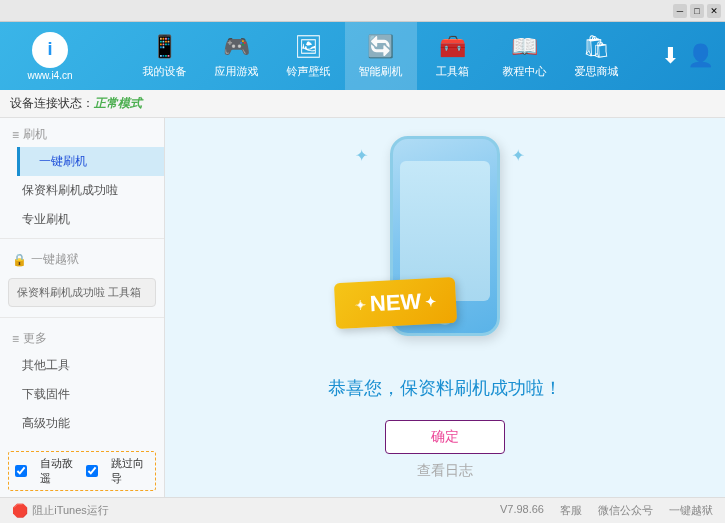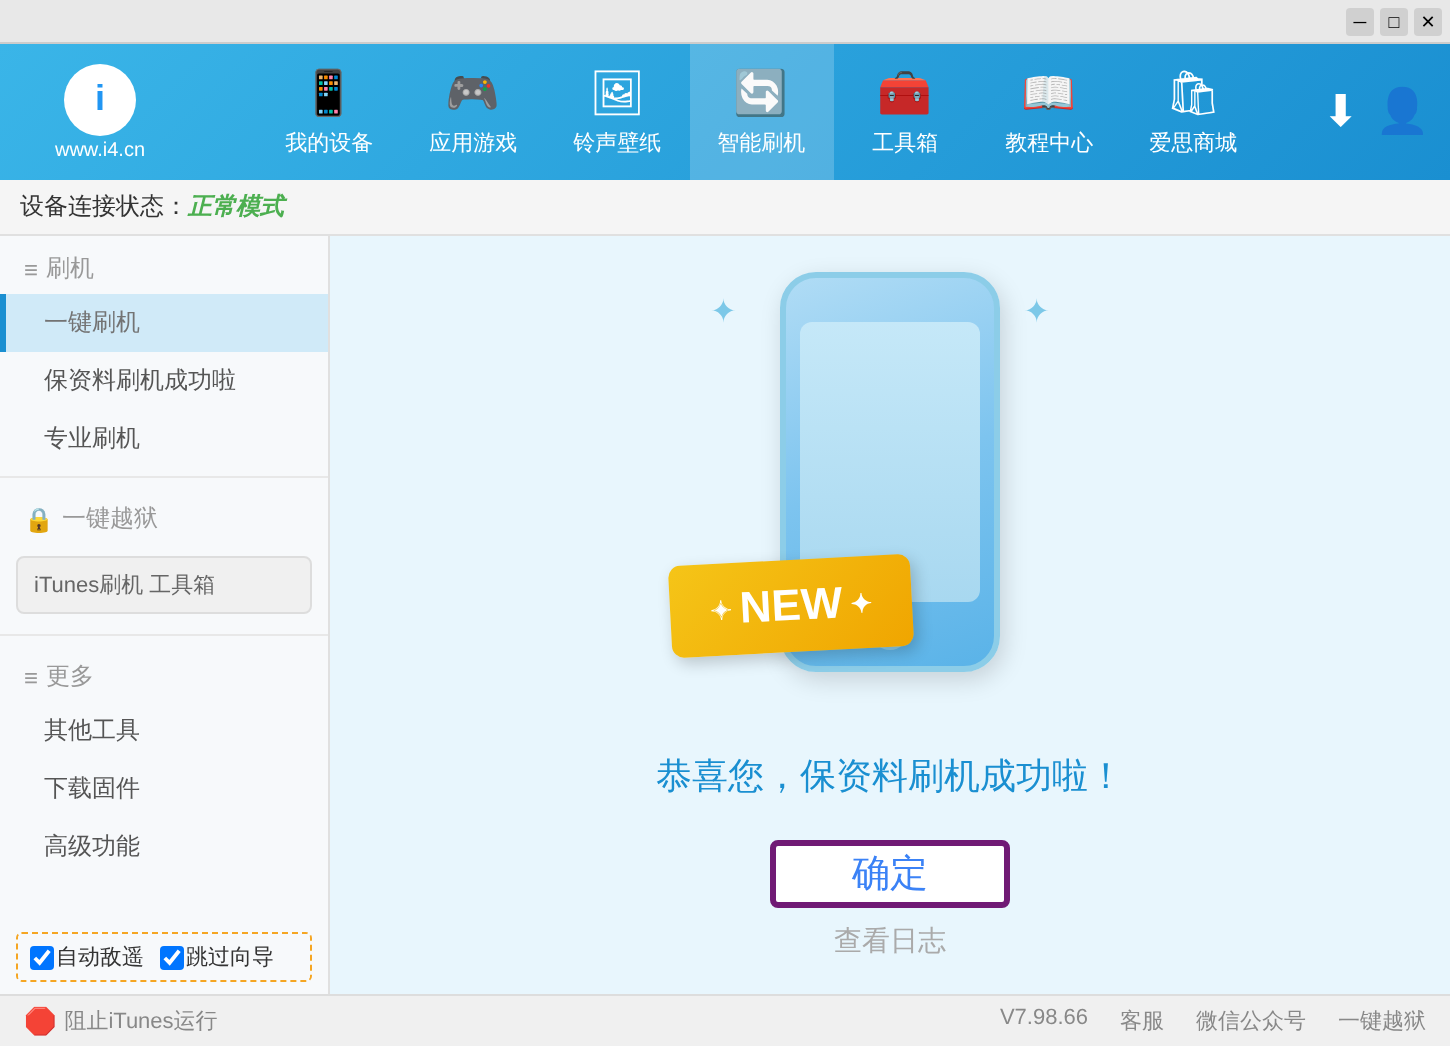--- a/index.html
+++ b/index.html
@@ -87,41 +87,42 @@
       padding: 8px 10px 4px 12px;
       font-size: 12px; color: #999;
       display: flex; align-items: center; gap: 4px;
     }
     .sidebar-item {
       padding: 6px 10px 6px 22px;
       font-size: 12px; color: #555; cursor: pointer;
     }
     .sidebar-item.active {
       background: #d0eaf8;
-      color: #737373;
+      color: #1d4ed8;
       border-left: 3px solid #1a8fd1;
       padding-left: 19px;
+      margin-left: 17px;
     }
     .sidebar-divider { height: 1px; background: #e8e8e8; margin: 4px 0; }
 
     .sidebar-notice {
       margin: 6px 8px;
       background: #f0f0f0;
       border: 1px solid #ddd;
       border-radius: 4px;
       padding: 6px 8px;
       font-size: 11px; color: #666;
     }
     .checkbox-row {
       display: flex; align-items: center; gap: 6px; margin-bottom: 6px;
       border: 1px dashed #f5a623;
       padding: 4px 6px;
       border-radius: 3px;
     }
-    .checkbox-item { display: flex; align-items: center; gap: 1px; font-size: 11px; color: #333; cursor: pointer; }
+    .checkbox-item { display: flex; align-items: center; gap: 13px; font-size: 11px; color: #333; cursor: pointer; }
     .checkbox-item input { width: 12px; height: 12px; }
 
     
     .content {
       flex: 1;
       background: #e8f6fd;
       display: flex; flex-direction: column; align-items: center; justify-content: center;
       position: relative;
     }
 
@@ -179,23 +180,23 @@
     .new-badge-stars { font-size: 13px; }
 
     .success-text {
       font-size: 18px; color: #333; margin-bottom: 20px; font-weight: 400;
     }
     .success-text span { color: #1a8fd1; }
 
     .btn-confirm {
       width: 120px; height: 34px;
       background: #fff;
-      border: 3px solid #701a75;
+      border: 1px solid #701a75;
       border-radius: 4px;
-      font-size: 19px; color: #3b82f6; cursor: pointer;
+      font-size: 14px; color: #ec4899; cursor: pointer;
       margin-bottom: 8px;
     }
 
     .goto-today {
       font-size: 14px; color: #aaa; cursor: pointer;
       text-decoration: none;
       text-align: center;
     }
 
     
@@ -289,21 +290,21 @@
     </div>
     <div class="sidebar-item">
       <span>专业刷机</span>
     </div>
     <div class="sidebar-divider"></div>
     <div class="sidebar-section-label" style="color:#999;">
       <span>🔒</span>
       <span>一键越狱</span>
     </div>
     <div class="sidebar-notice">
-      <span>iTunes刷机
+      <span>保资料刷机成功啦
 工具箱</span>
     </div>
     <div class="sidebar-divider"></div>
     <div class="sidebar-section-label">
       <span>≡</span>
       <span>更多</span>
     </div>
     <div class="sidebar-item">
       <span>其他工具</span>
     </div>

